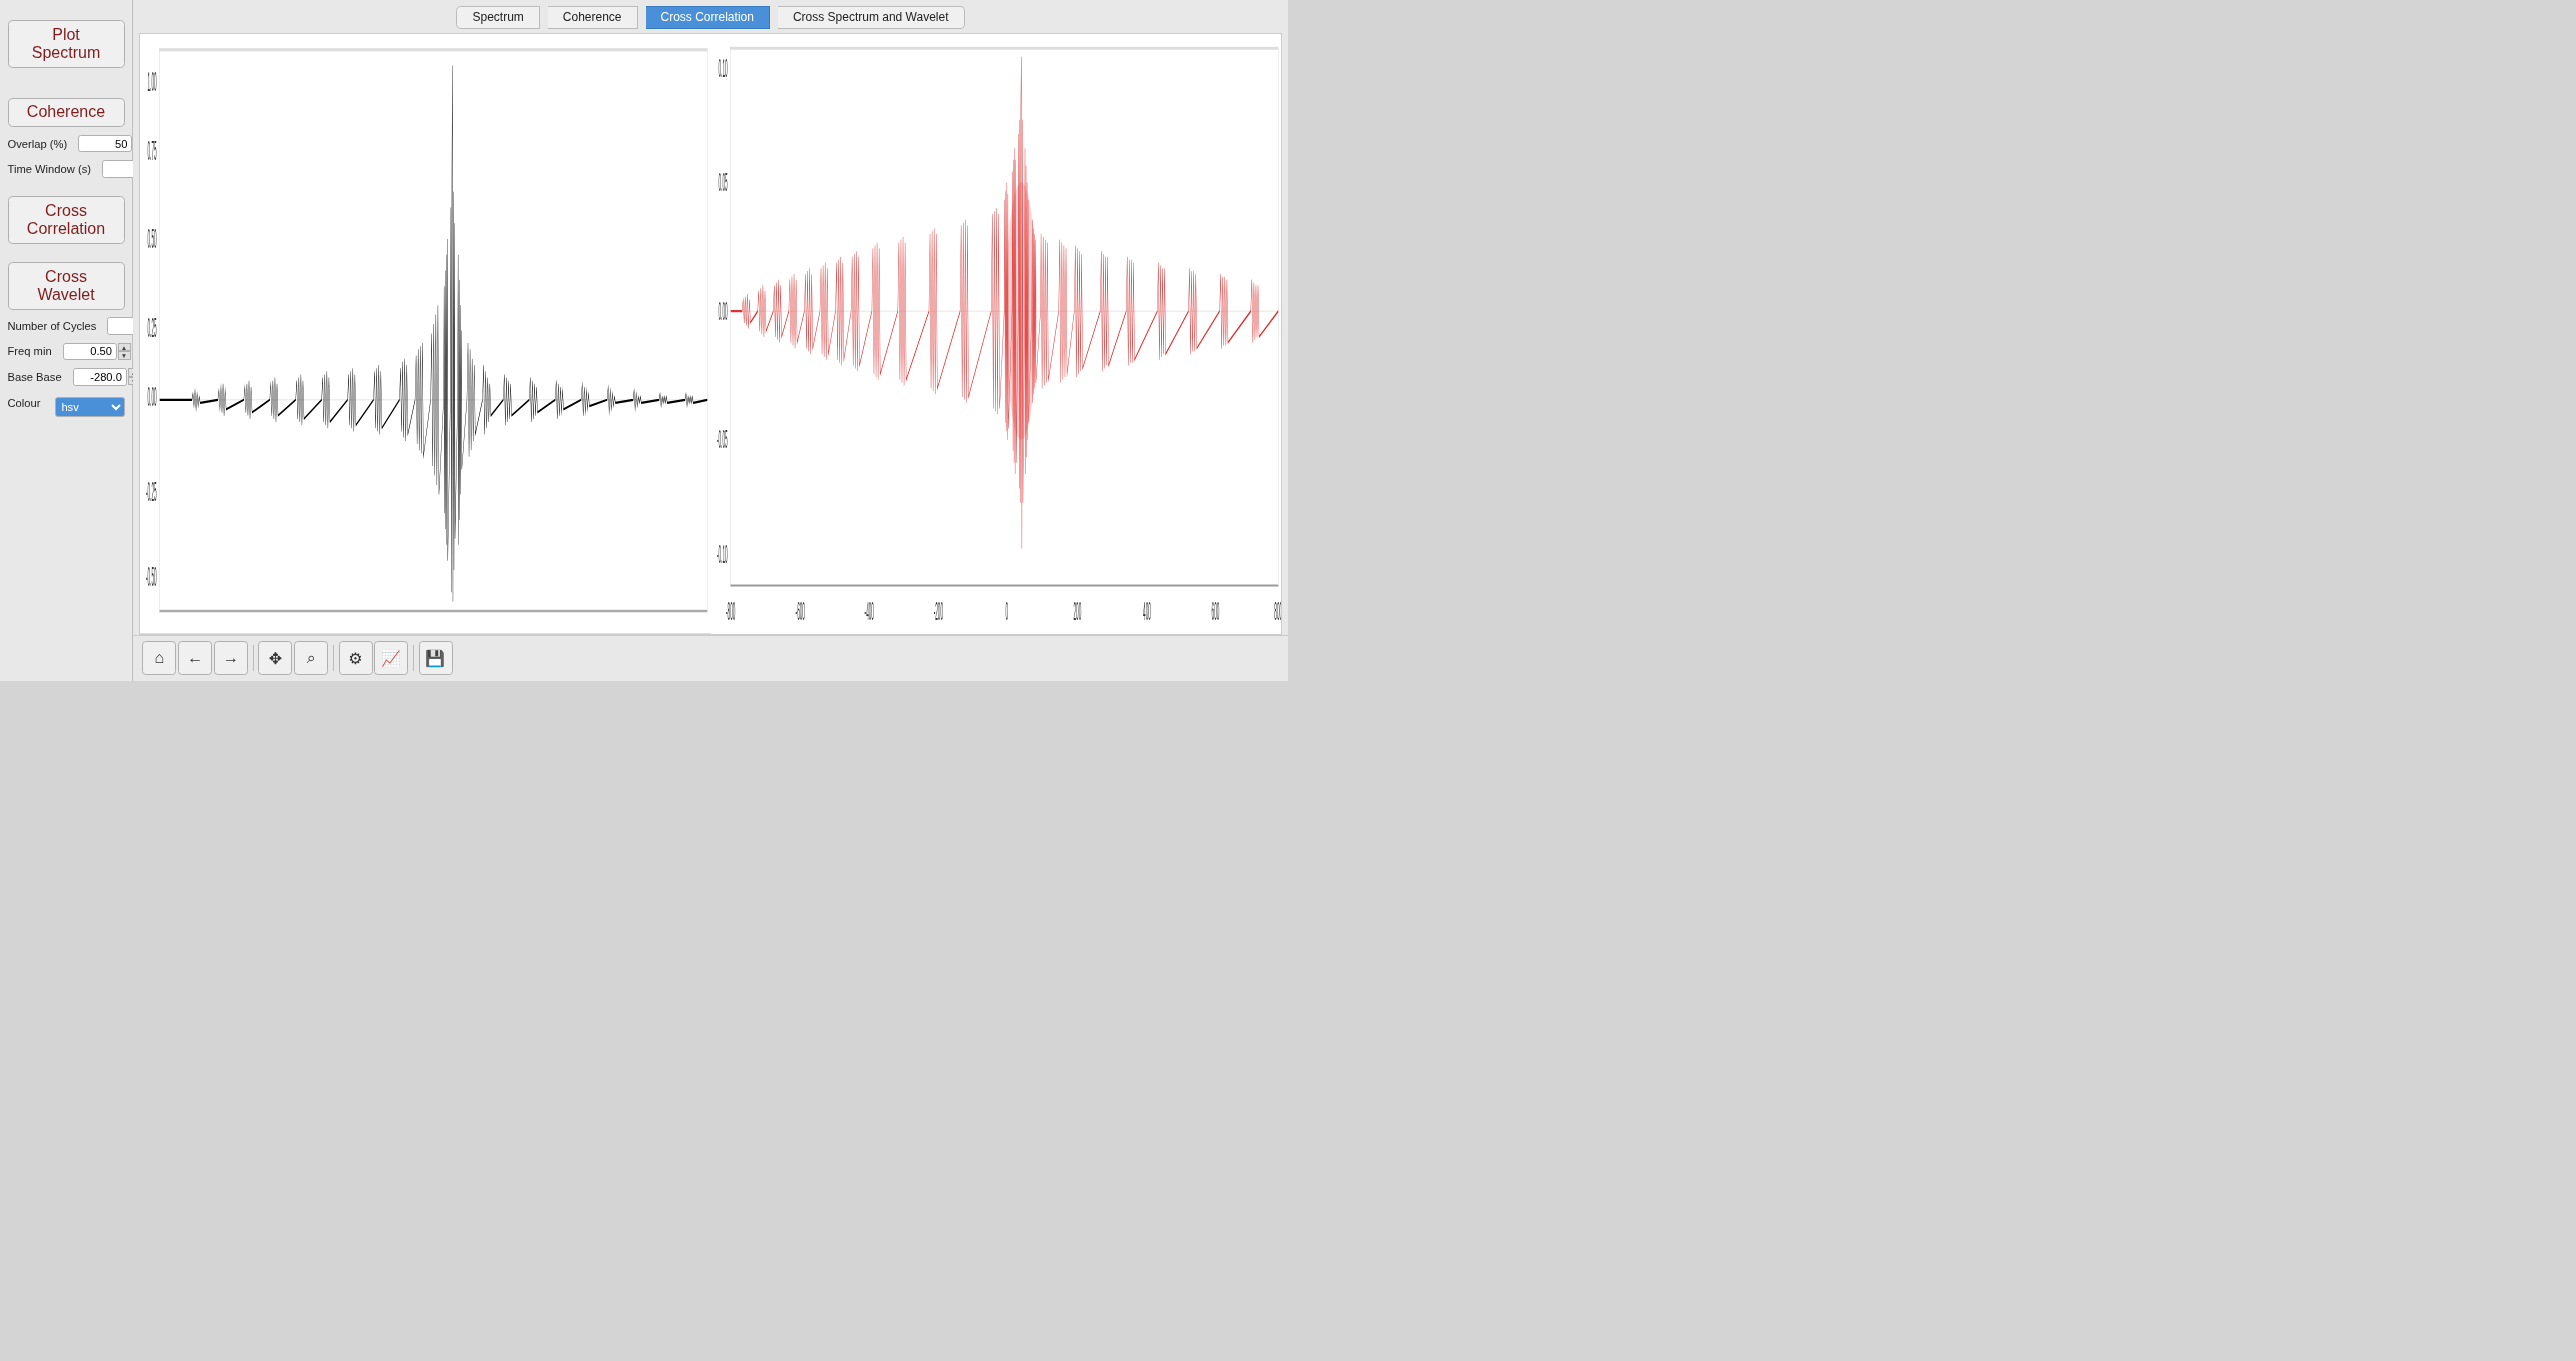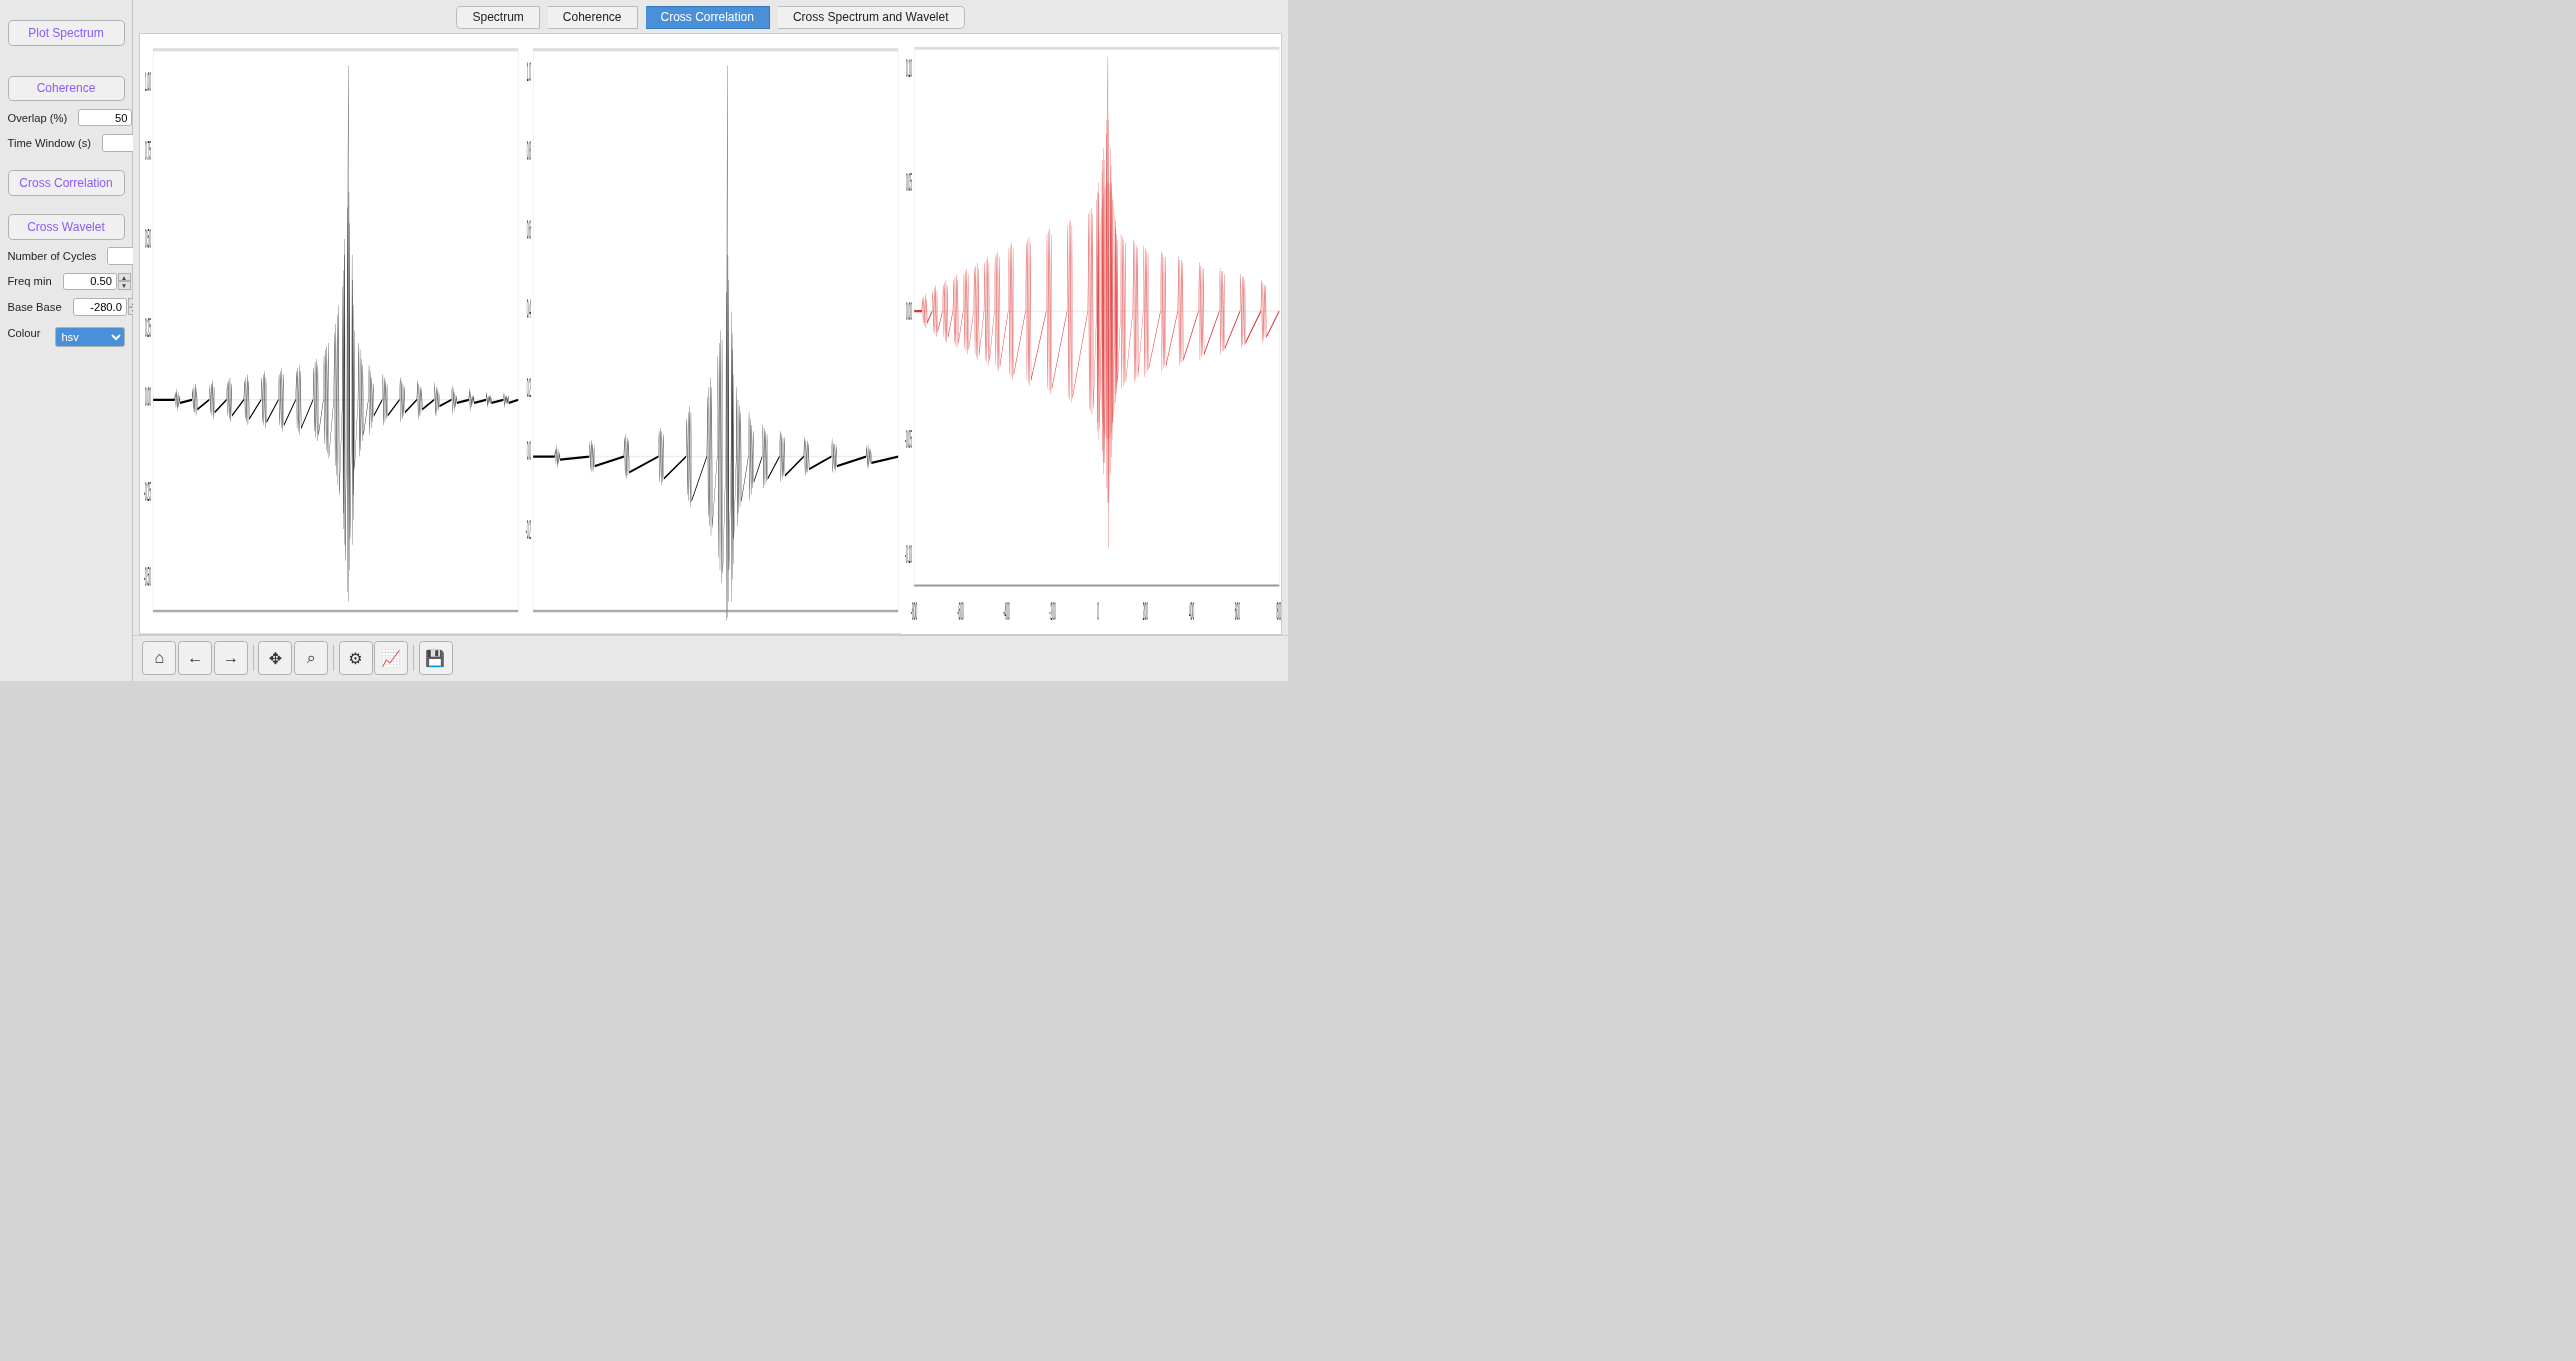--- a/index.html
+++ b/index.html
@@ -25,22 +25,22 @@
       border-right: 0.9px solid #c0c0c0;
     }
 
     .sidebar-btn {
       background: #f0f0f0;
       border: 0.9px solid #b0b0b0;
       border-radius: 4.7px;
       padding: 4.7px 9.3px;
       text-align: center;
       cursor: pointer;
-      font-size: 12px;
-      color: #8b5cf6;
+      font-size: 16px;
+      color: #7f1d1d;
       margin-bottom: 7.5px;
     }
 
     .spacer { height: 11.2px; }
 
     .form-row {
       display: flex;
       align-items: center;
       justify-content: space-between;
       margin-bottom: 7.5px;
@@ -333,56 +333,20 @@
             L 1000 116 L 1002 114 L 1004 118 L 1006 115 L 1008 117 L 1010 115 L 1012 117 L 1014 115 L 1016 117
             L 1050 116 L 1052 114 L 1054 118 L 1056 115 L 1058 117 L 1060 115 L 1062 117 L 1064 115 L 1066 117
             L 1093 116
           " fill="none" stroke="black" stroke-width="0.7"></path>
         </g>
 
         <line x1="38" y1="183" x2="1093" y2="183" stroke="#999" stroke-width="0.5"></line>
       </svg>
     </div>
 
-    <div class="chart-panel">
-      <svg class="chart-svg" viewBox="0 0 1100 190" preserveAspectRatio="none" style="font-size:13px">
-        <text x="32" y="15" class="y-axis-label" text-anchor="end">1.0</text>
-        <text x="32" y="40" class="y-axis-label" text-anchor="end">0.8</text>
-        <text x="32" y="65" class="y-axis-label" text-anchor="end">0.6</text>
-        <text x="32" y="90" class="y-axis-label" text-anchor="end">0.4</text>
-        <text x="32" y="115" class="y-axis-label" text-anchor="end">0.2</text>
-        <text x="32" y="135" class="y-axis-label" text-anchor="end">0.0</text>
-        <text x="32" y="160" class="y-axis-label" text-anchor="end">-0.2</text>
-        <rect x="38" y="5" width="1055" height="178" fill="white" stroke="#ddd"></rect>
-        <line x1="38" y1="134" x2="1093" y2="134" stroke="#eee" stroke-width="0.5"></line>
-        <g>
-          <path d="
-            M 38 134
-            L 100 134 L 102 132 L 104 136 L 106 131 L 108 137 L 110 132 L 112 136 L 114 133 L 116 135
-            L 200 134 L 202 130 L 204 138 L 206 129 L 208 139 L 210 130 L 212 138 L 214 131 L 216 137
-            L 300 134 L 302 128 L 304 140 L 306 127 L 308 141 L 310 128 L 312 140 L 314 129 L 316 139
-            L 400 134 L 402 126 L 404 142 L 406 125 L 408 143 L 410 126 L 412 142 L 414 127 L 416 141
-            L 480 134 L 482 122 L 484 146 L 486 120 L 488 148 L 490 118 L 492 150 L 494 120 L 496 148
-            L 540 134 L 542 115 L 544 153 L 546 112 L 548 156 L 550 109 L 552 159 L 554 112 L 556 156
-            L 570 134 L 572 102 L 574 166 L 576 98 L 578 170 L 580 94 L 582 174 L 584 97 L 586 171
-            L 595 134 L 596 82 L 597 186 L 598 75 L 599 10 L 600 185 L 601 70 L 602 180 L 603 78 L 604 170
-            L 610 134 L 611 88 L 612 180 L 613 95 L 614 173 L 615 100 L 616 168 L 617 108 L 618 160
-            L 625 134 L 626 112 L 628 156 L 630 116 L 632 152 L 634 118 L 636 150 L 638 120 L 640 148
-            L 660 134 L 662 120 L 664 148 L 666 122 L 668 146 L 670 124 L 672 144 L 674 126 L 676 142
-            L 700 134 L 702 124 L 704 144 L 706 125 L 708 143 L 710 126 L 712 142 L 714 127 L 716 141
-            L 750 134 L 752 126 L 754 142 L 756 127 L 758 141 L 760 128 L 762 140 L 764 128 L 766 140
-            L 820 134 L 822 128 L 824 140 L 826 129 L 828 139 L 830 129 L 832 139 L 834 130 L 836 138
-            L 900 134 L 902 129 L 904 139 L 906 130 L 908 138 L 910 130 L 912 138 L 914 131 L 916 137
-            L 1000 134 L 1002 131 L 1004 137 L 1006 131 L 1008 137 L 1010 132 L 1012 136 L 1014 132 L 1016 136
-            L 1093 134
-          " fill="none" stroke="black" stroke-width="0.7"></path>
-        </g>
-        <line x1="38" y1="183" x2="1093" y2="183" stroke="#999" stroke-width="0.5"></line>
-      </svg>
-    </div>
 
     <div class="chart-panel">
       <svg class="chart-svg" viewBox="0 0 1100 210" preserveAspectRatio="none" style="font-size:13px">
         <text x="32" y="15" class="y-axis-label" text-anchor="end">0.10</text>
         <text x="32" y="55" class="y-axis-label" text-anchor="end">0.05</text>
         <text x="32" y="100" class="y-axis-label" text-anchor="end">0.00</text>
         <text x="32" y="145" class="y-axis-label" text-anchor="end">-0.05</text>
         <text x="32" y="185" class="y-axis-label" text-anchor="end">-0.10</text>
         <rect x="38" y="5" width="1055" height="188" fill="white" stroke="#ddd"></rect>
         <line x1="38" y1="97" x2="1093" y2="97" stroke="#eee" stroke-width="0.5"></line>

